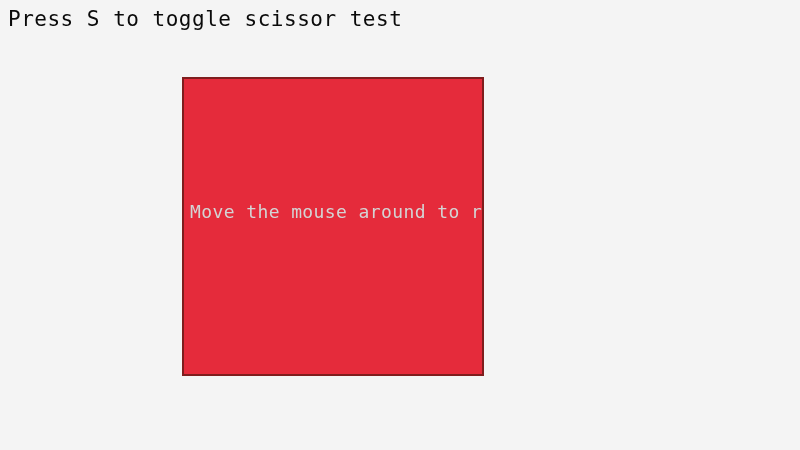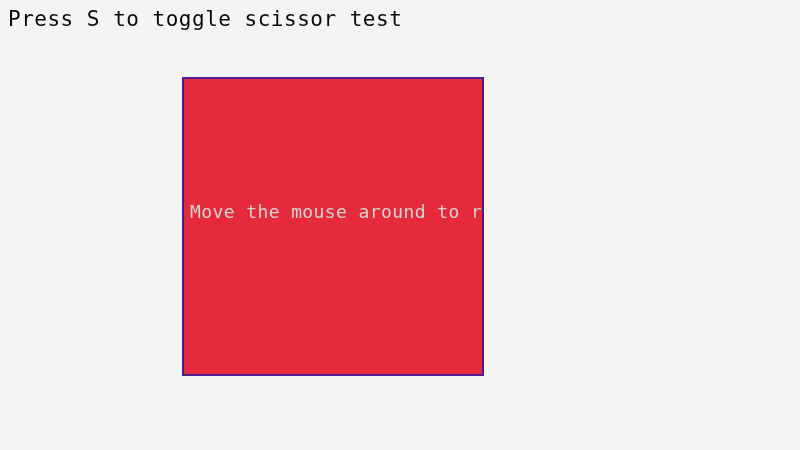--- a/index.html
+++ b/index.html
@@ -39,21 +39,21 @@
   }
 
   
   #scissor-box {
     position: absolute;
     left: 182px;
     top: 77px;
     width: 298px;
     height: 295px;
     background: #e52b3b;
-    border: 2px solid #4c1d95;
+    border: 2px solid #7f1d1d;
     box-sizing: content-box;
     overflow: hidden;   
   }
 
   
   #scissor-text {
     position: absolute;
     left: 6px;
     top: 122px;
     font-family: "DejaVu Sans Mono", monospace;

